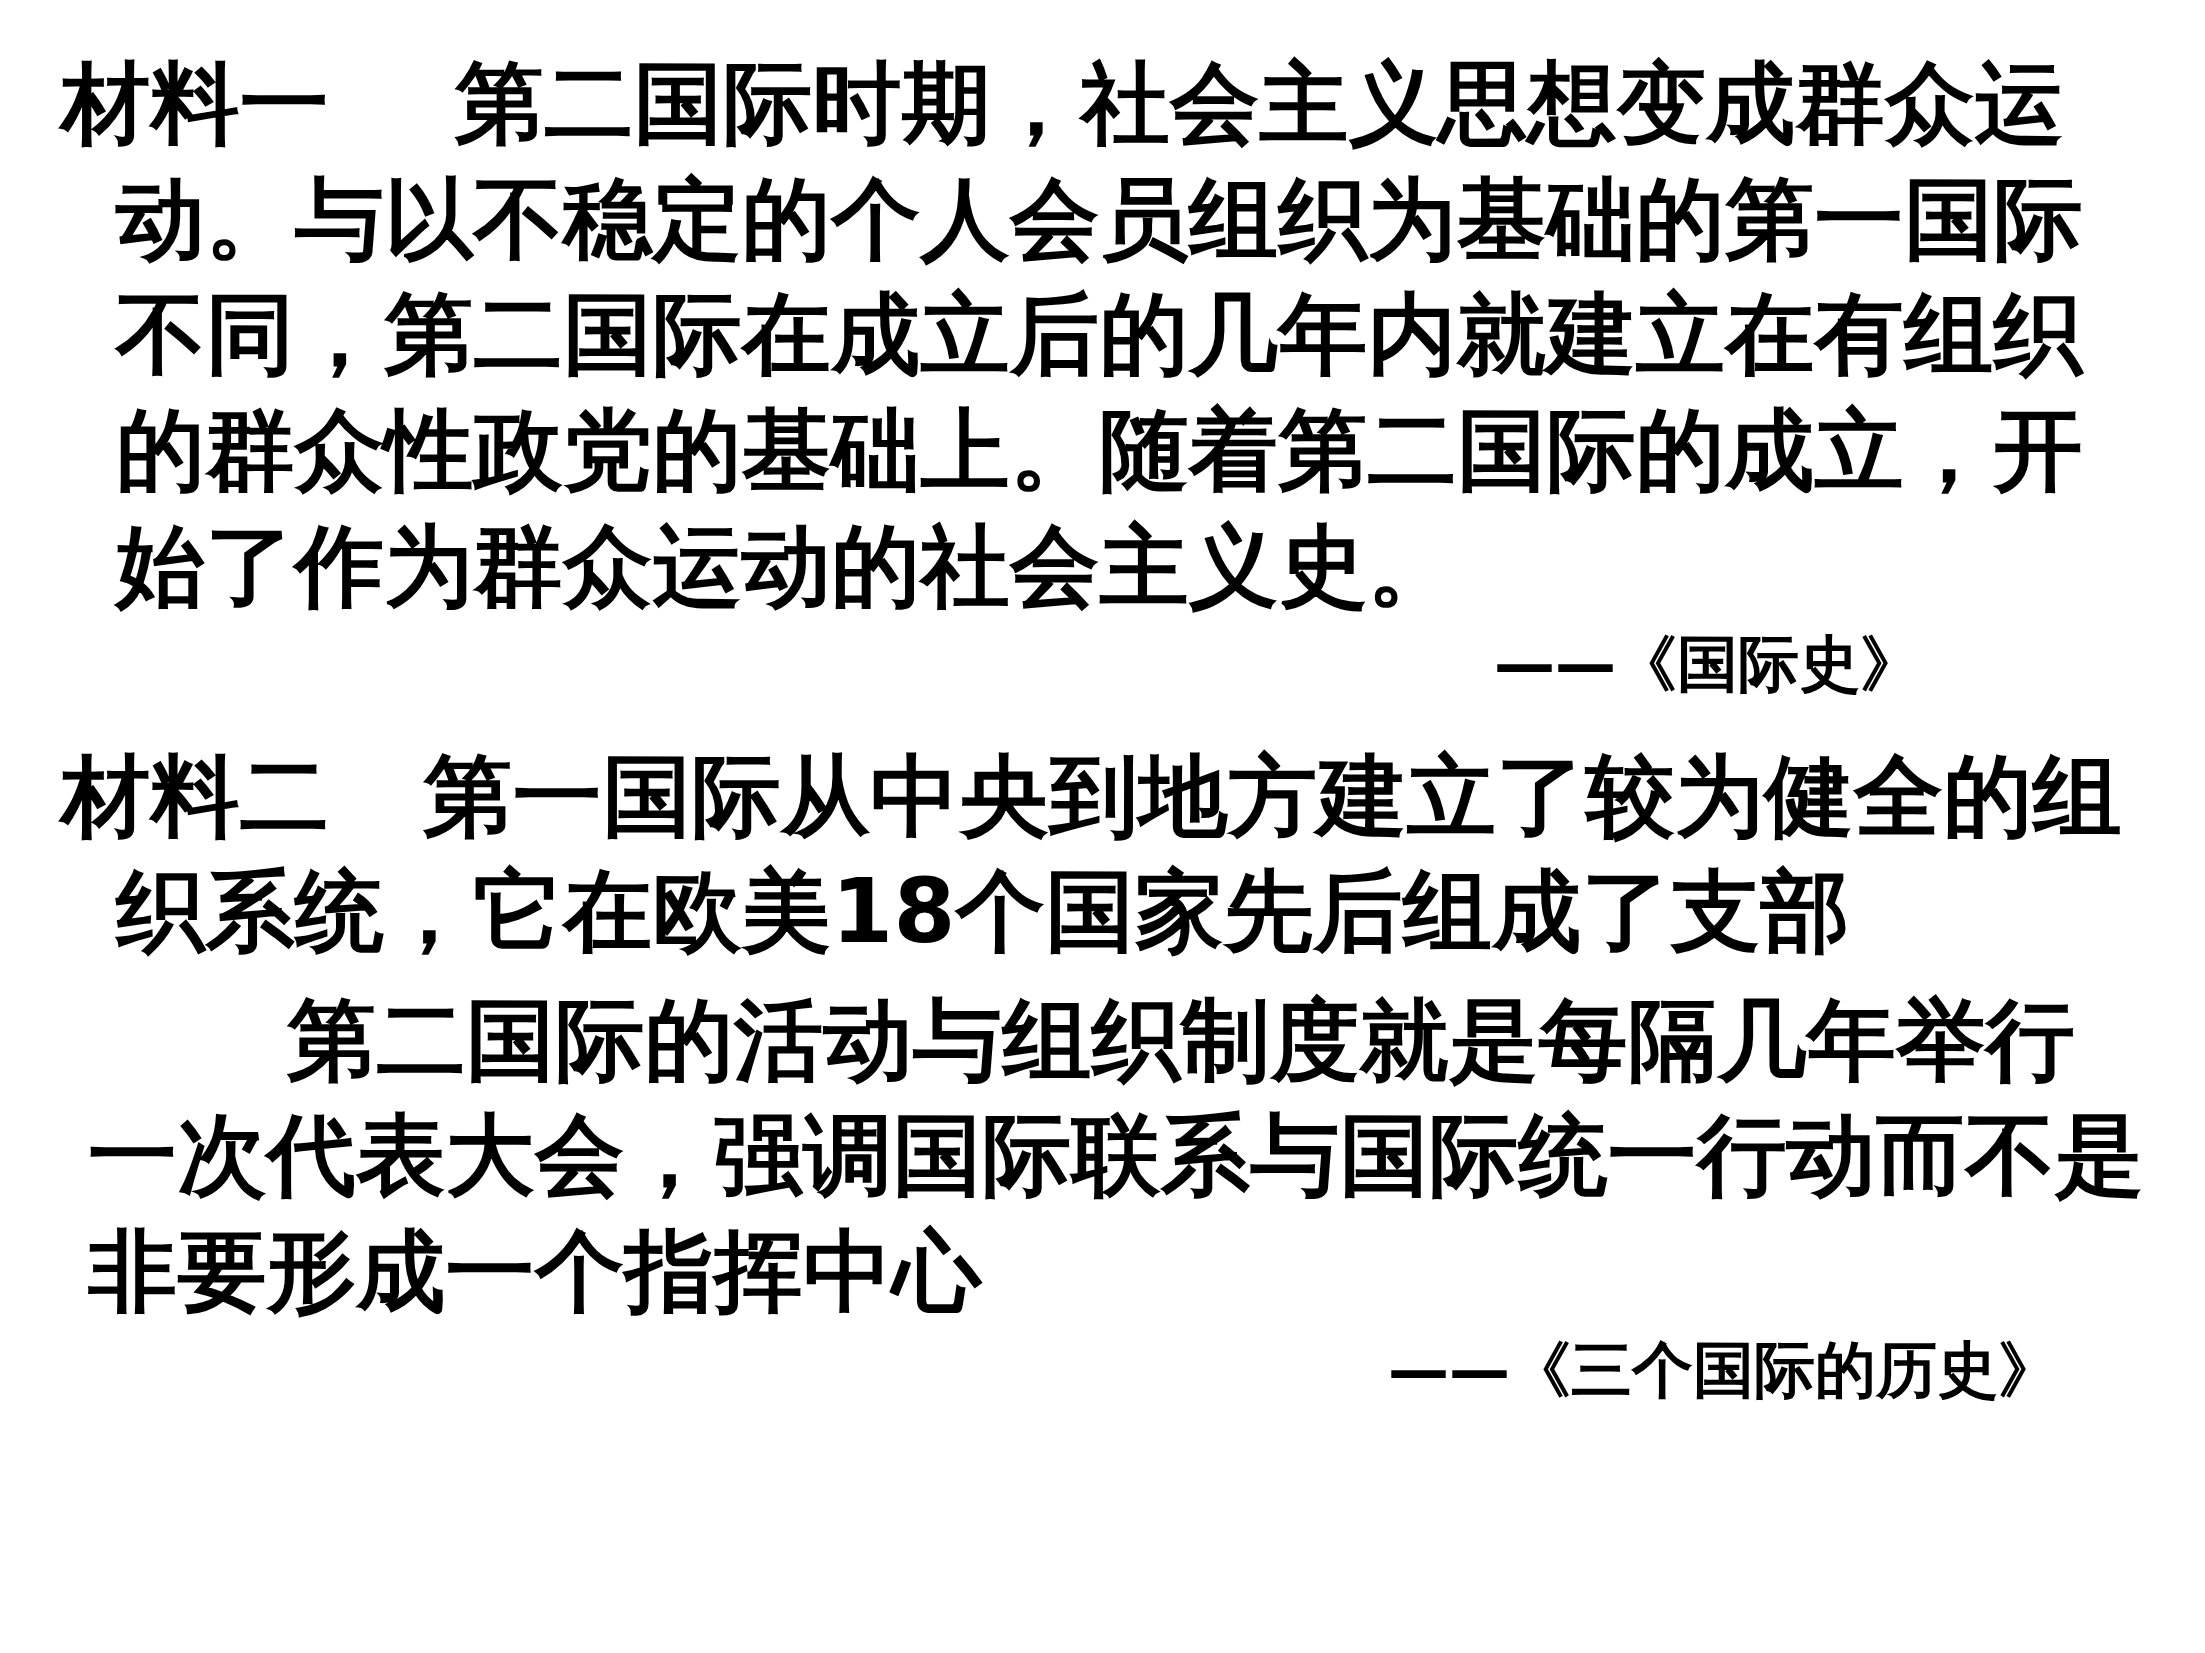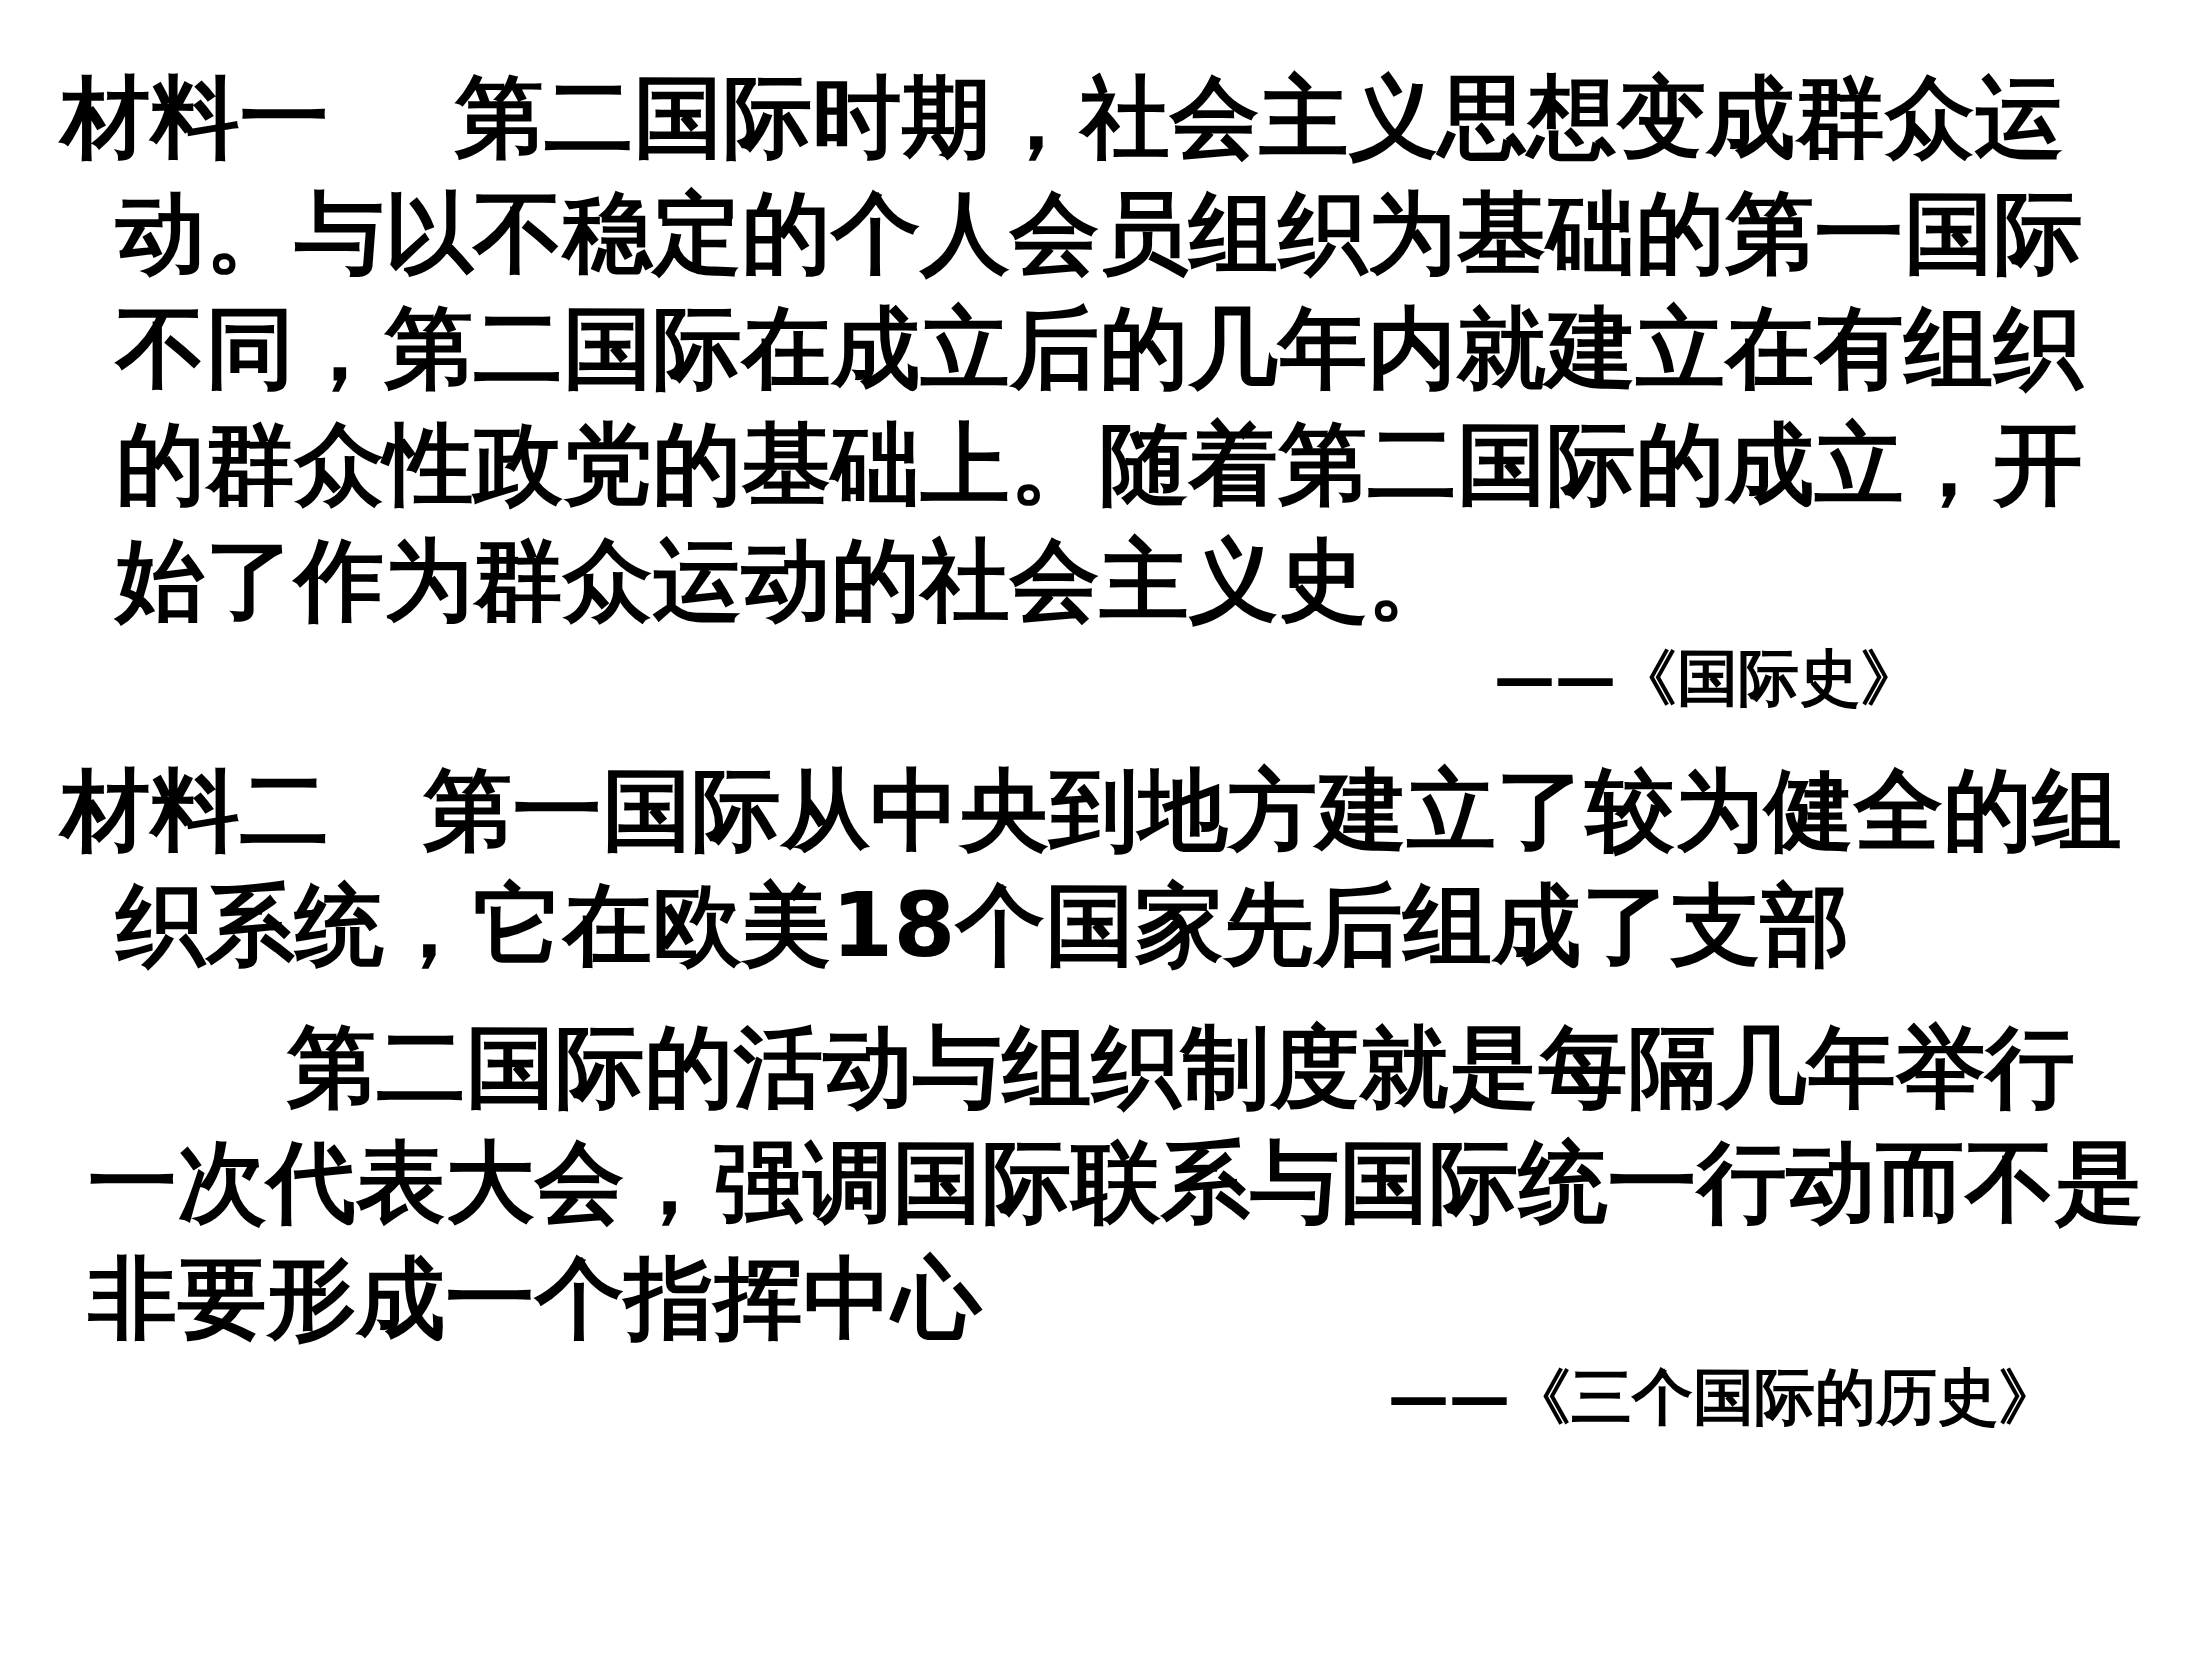--- a/index.html
+++ b/index.html
@@ -11,21 +11,21 @@
     width: 2205px;
     height: 1654px;
     font-family: "DejaVu Sans", "Liberation Sans", sans-serif;
     color: #000000;
     overflow: hidden;
   }
   .slide {
     box-sizing: border-box;
     width: 2205px;
     height: 1654px;
-    padding: 60px 54px 31px 61px;
+    padding: 46px 54px 31px 61px;
     display: flex;
     flex-direction: column;
   }
   .block {
     margin-bottom: 35px;
   }
   .para {
     font-size: 89px;
     font-weight: 700;
     line-height: 1.30;
@@ -47,21 +47,21 @@
     font-size: 61px;
     font-weight: 700;
     line-height: 1.30;
     text-align: right;
     padding-right: 92px;
   }
   .source.mid {
     padding-right: 230px;
   }
   .tight {
-    margin-bottom: 18px;
+    margin-bottom: 5px;
   }
   .gap-small { height: 7.7px; }
 </style>
 </head>
 <body>
 
 <div class="slide">
 
   <div class="block">
     <div class="para hang">材料一    第二国际时期，社会主义思想变成群众运动。与以不稳定的个人会员组织为基础的第一国际不同，第二国际在成立后的几年内就建立在有组织的群众性政党的基础上。随着第二国际的成立，开始了作为群众运动的社会主义史。</div>

